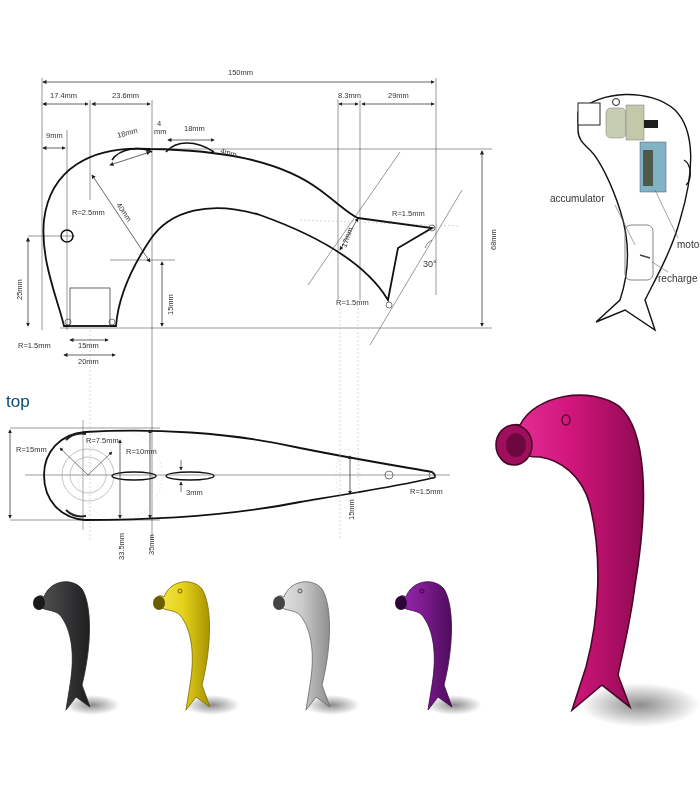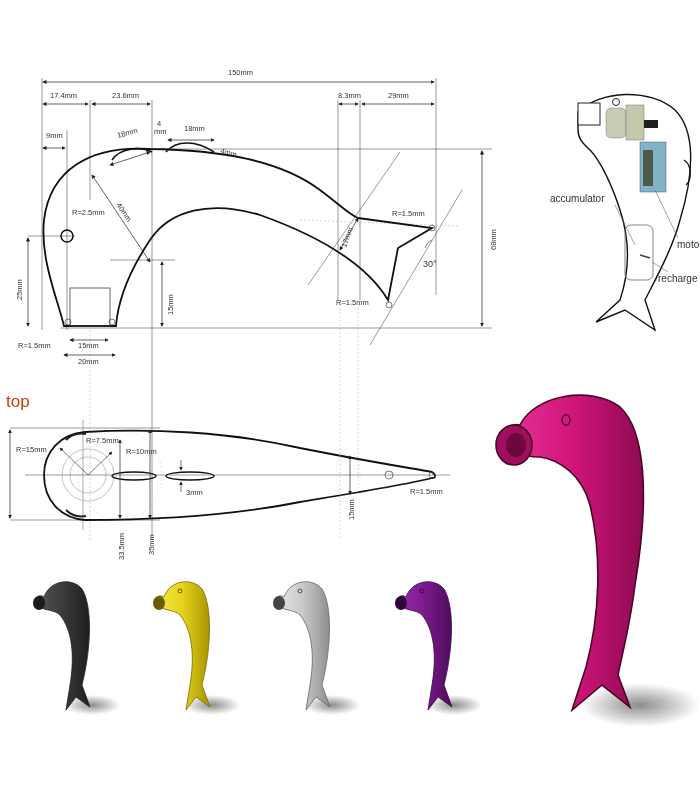--- a/index.html
+++ b/index.html
@@ -2,21 +2,21 @@
 <html><head>
 <meta charset="utf-8">
 <style>
   html, body { margin: 0; padding: 0; background: #ffffff; }
   body { width: 700px; height: 800px; position: relative; overflow: hidden;
          font-family: "Liberation Sans", sans-serif; color: #222; }
   .layer { position: absolute; left: 0; top: 0; }
   svg text { font-family: "Liberation Sans", sans-serif; }
   .dim { font-size: 7.5px; fill: #333; }
   .lbl { font-size: 10px; fill: #333; }
-  .view-title { position: absolute; left: 6px; top: 392px; font-size: 17px; color: #c2410c; }
+  .view-title { position: absolute; left: 6px; top: 392px; font-size: 17px; color: #0c4a6e; }
 </style>
 </head>
 <body>
 
 <svg class="layer" width="700" height="800" viewBox="0 0 700 800">
   <defs>
     <marker id="ar" markerWidth="6" markerHeight="6" refX="5" refY="3" orient="auto">
       <path d="M0,0 L6,3 L0,6 z" fill="#222"></path>
     </marker>
     <marker id="al" markerWidth="6" markerHeight="6" refX="1" refY="3" orient="auto">

